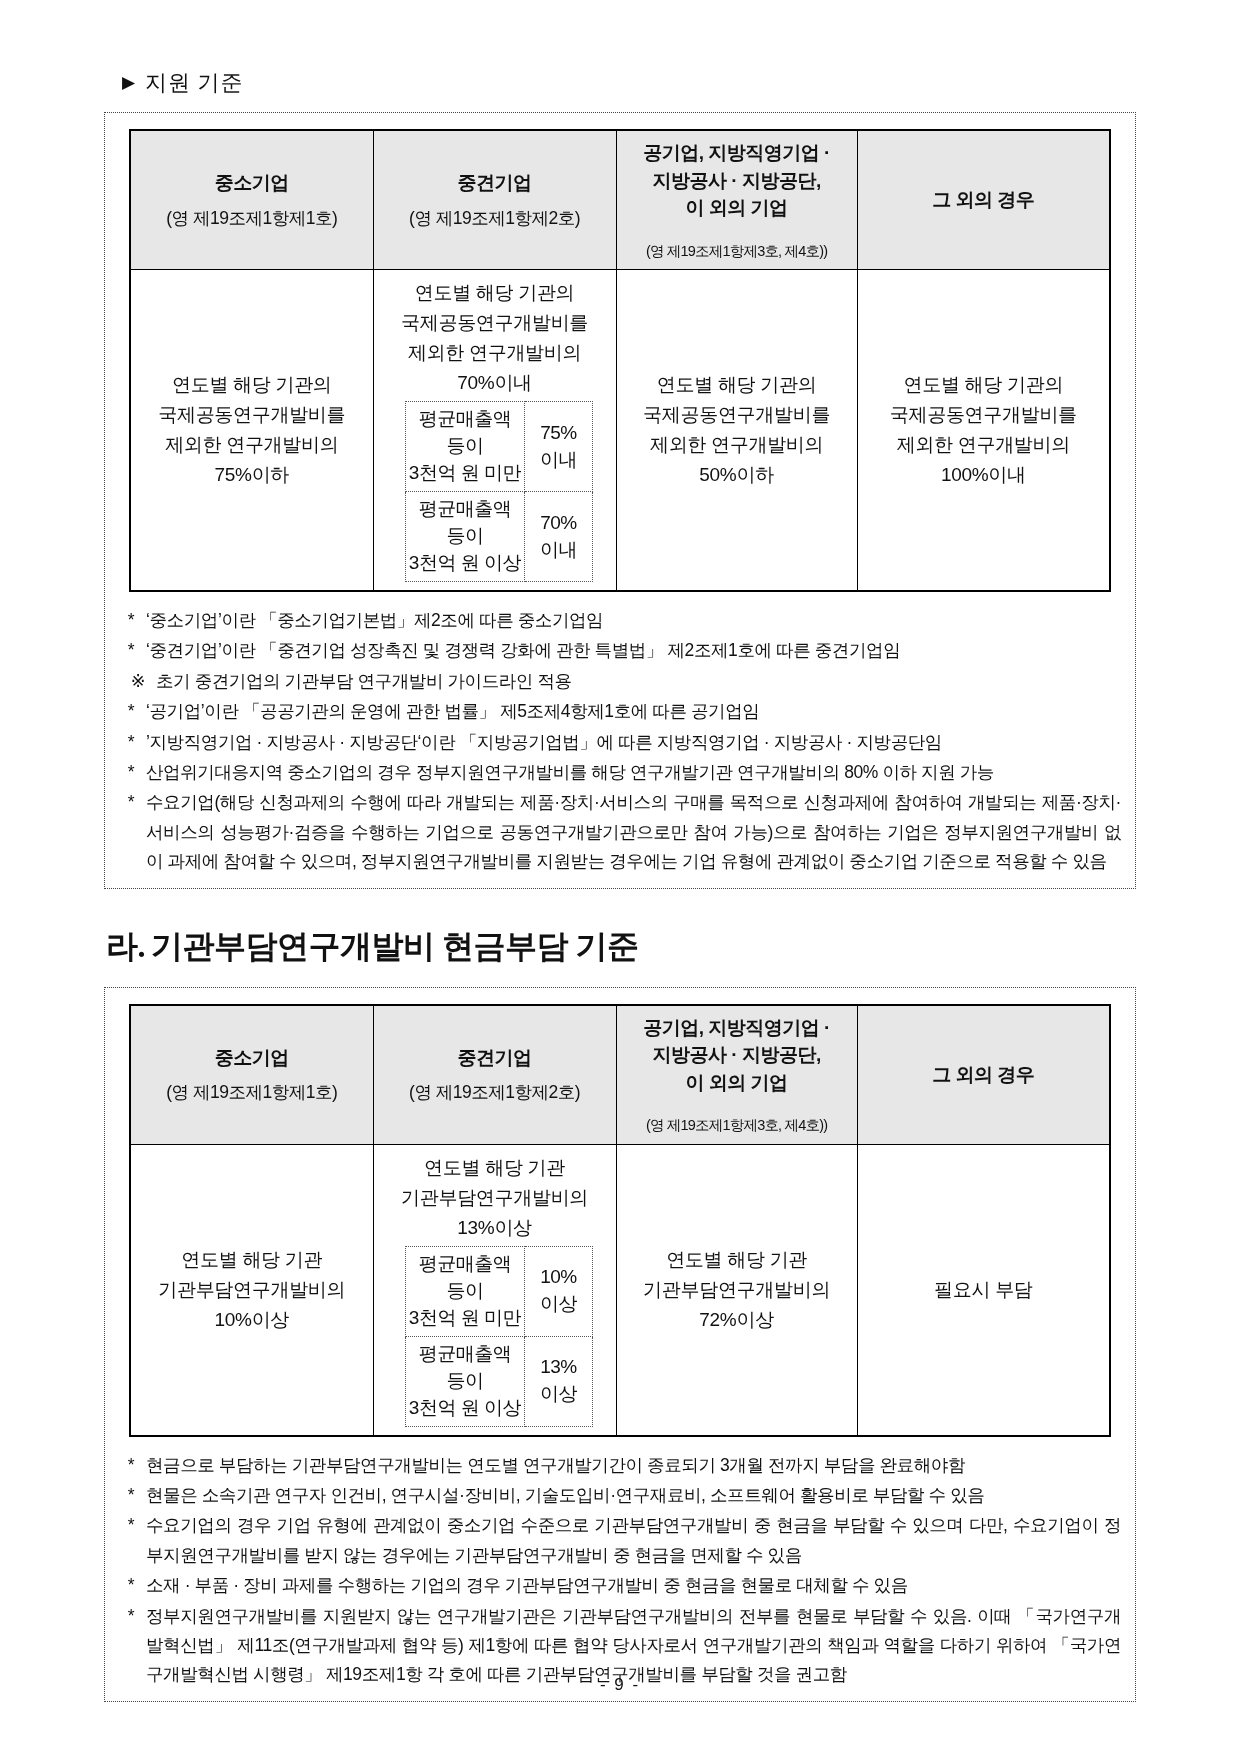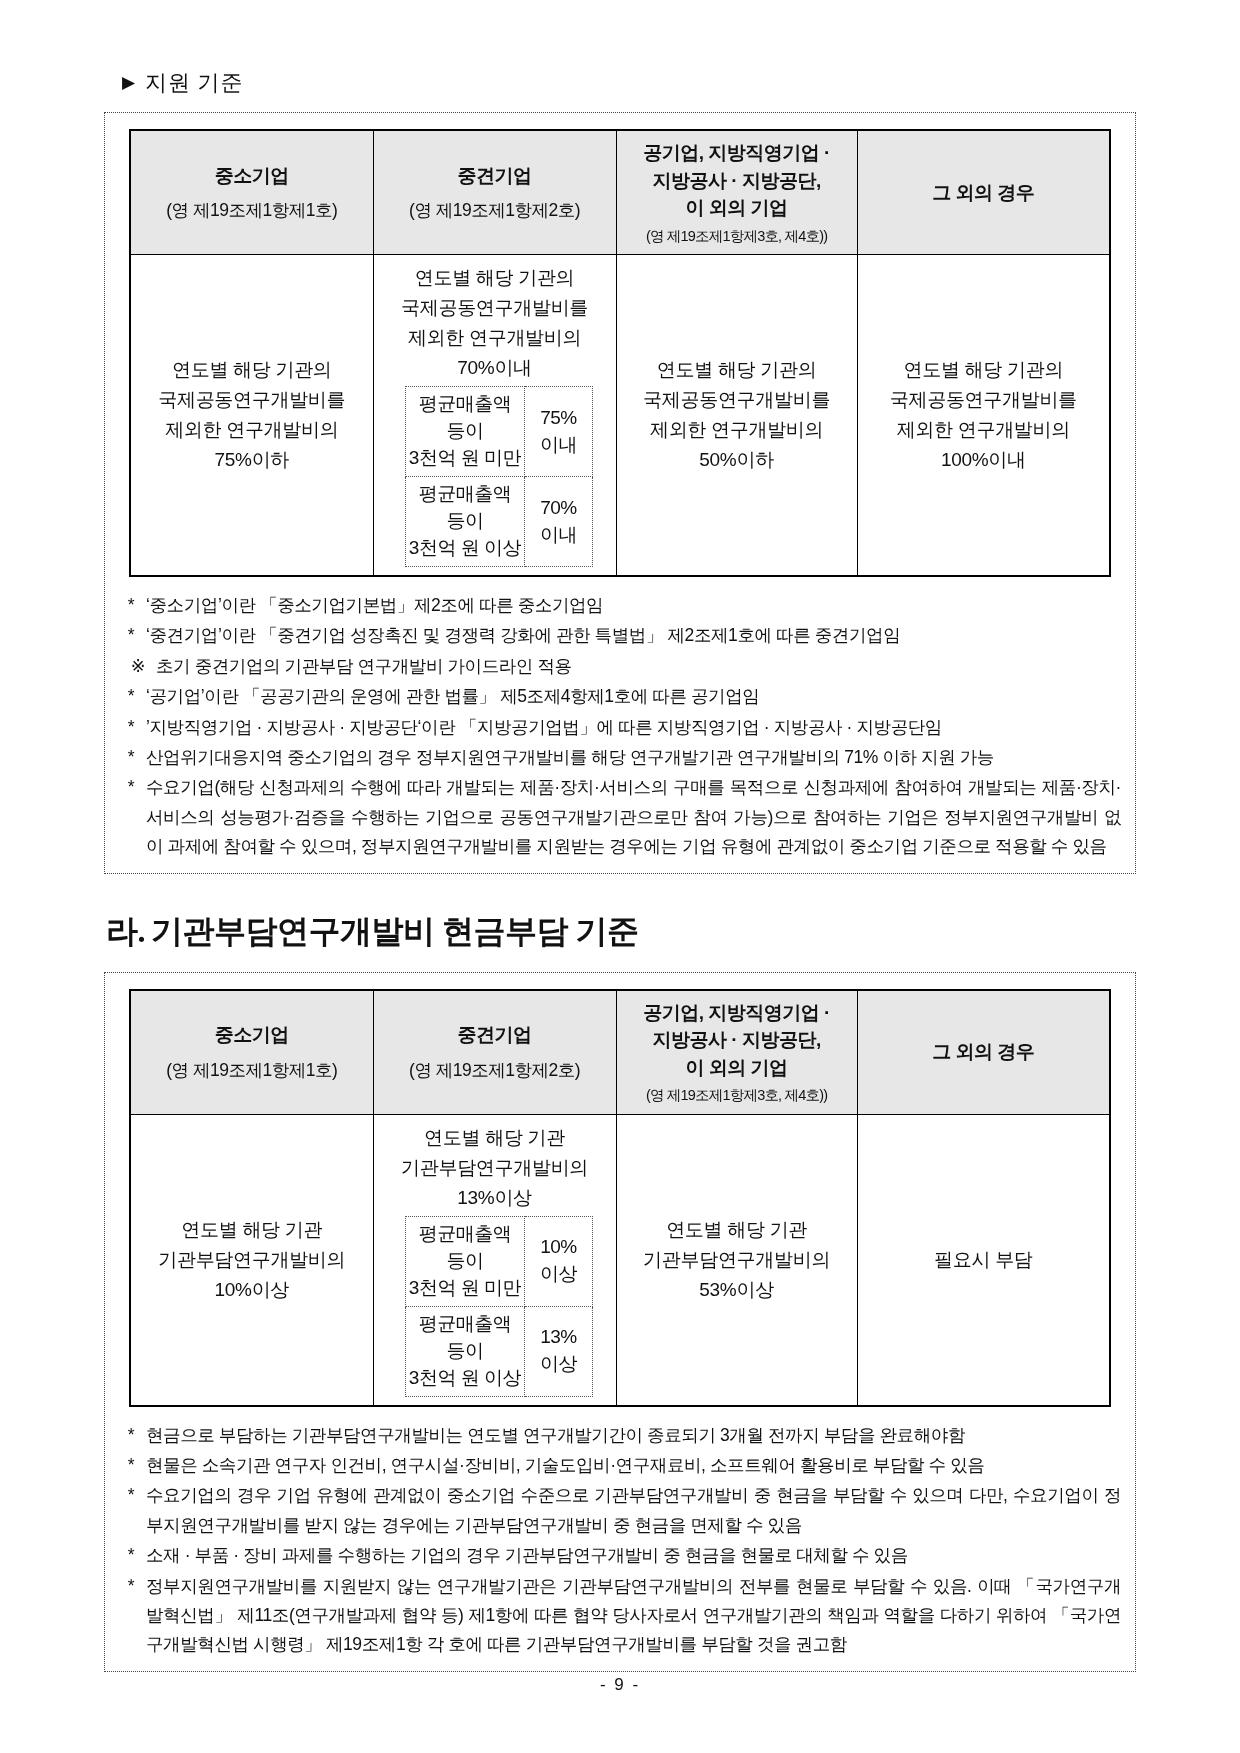--- a/index.html
+++ b/index.html
@@ -24,21 +24,21 @@
   .intro .bullet { margin-right:8px; }
   .intro sup { font-size:12px; vertical-align:8px; }
 
   
   table.grid { width:calc(100% - 24px); margin:8px auto 12px auto;
     border-collapse:collapse; border:2px solid #000; table-layout:fixed; }
   table.grid th, table.grid td { border:1.5px solid #000; }
   table.grid th { background:#e7e7e7; font-size:19px; font-weight:bold;
     line-height:1.45; padding:8px 20px; text-align:center; vertical-align:middle; letter-spacing:-0.5px; }
   table.grid th .sub { display:block; font-weight:normal; font-size:17.5px; margin-top:9px; }
-  table.grid th .sub3 { display:block; font-weight:normal; font-size:14.5px; line-height:1.35; margin-top:5px; letter-spacing:-0.8px; }
+  table.grid th .sub3 { display:block; font-weight:normal; font-size:14.5px; line-height:1.35; margin-top:20px; letter-spacing:-0.8px; }
   table.grid th .tl { display:block; }
   table.grid td { font-size:19px; line-height:1.58; text-align:center;
     vertical-align:middle; padding:8px 20px; letter-spacing:-0.3px; }
   table.grid td .ln { display:block; }
   td.hasSub { vertical-align:top; padding:6px 4px 4px 4px; }
 
   
   table.subgrid { width:calc(100% - 14px); margin:3px 3px 0 auto;
     border-collapse:collapse; font-size:19px; }
   table.subgrid td { border:1.2px dotted #555; line-height:1.42;
@@ -170,21 +170,21 @@
       <div class="note">
           <span class="mk">*</span>
           <div class="tx">‘공기업’이란 「공공기관의 운영에 관한 법률」 제5조제4항제1호에 따른 공기업임</div>
         </div>
       <div class="note">
           <span class="mk">*</span>
           <div class="tx">’지방직영기업 · 지방공사 · 지방공단‘이란 「지방공기업법」에 따른 지방직영기업 · 지방공사 · 지방공단임</div>
         </div>
       <div class="note">
           <span class="mk">*</span>
-          <div class="tx">산업위기대응지역 중소기업의 경우 정부지원연구개발비를 해당 연구개발기관 연구개발비의 71% 이하 지원 가능</div>
+          <div class="tx">산업위기대응지역 중소기업의 경우 정부지원연구개발비를 해당 연구개발기관 연구개발비의 80% 이하 지원 가능</div>
         </div>
       <div class="note">
           <span class="mk">*</span>
           <div class="tx">수요기업(해당 신청과제의 수행에 따라 개발되는 제품·장치·서비스의 구매를 목적으로 신청과제에 참여하여 개발되는 제품·장치·서비스의 성능평가·검증을 수행하는 기업으로 공동연구개발기관으로만 참여 가능)으로 참여하는 기업은 정부지원연구개발비 없이 과제에 참여할 수 있으며, 정부지원연구개발비를 지원받는 경우에는 기업 유형에 관계없이 중소기업 기준으로 적용할 수 있음</div>
         </div>
     </div>
   </div>
 
   <div class="h-section">
     <span class="num">라.</span><span>기관부담연구개발비 현금부담 기준</span>
@@ -250,21 +250,21 @@
                       <span>13%</span>
                       <span>이상</span>
                     </td>
             </tr>
           </tbody>
               </table>
         </td>
         <td>
           <span class="ln">연도별 해당 기관</span>
           <span class="ln">기관부담연구개발비의</span>
-          <span class="ln">53%이상</span>
+          <span class="ln">72%이상</span>
         </td>
         <td>
           <span class="ln">필요시 부담</span>
         </td>
       </tr>
     </tbody>
       </table>
 
     <div class="notes">
       <div class="note">

